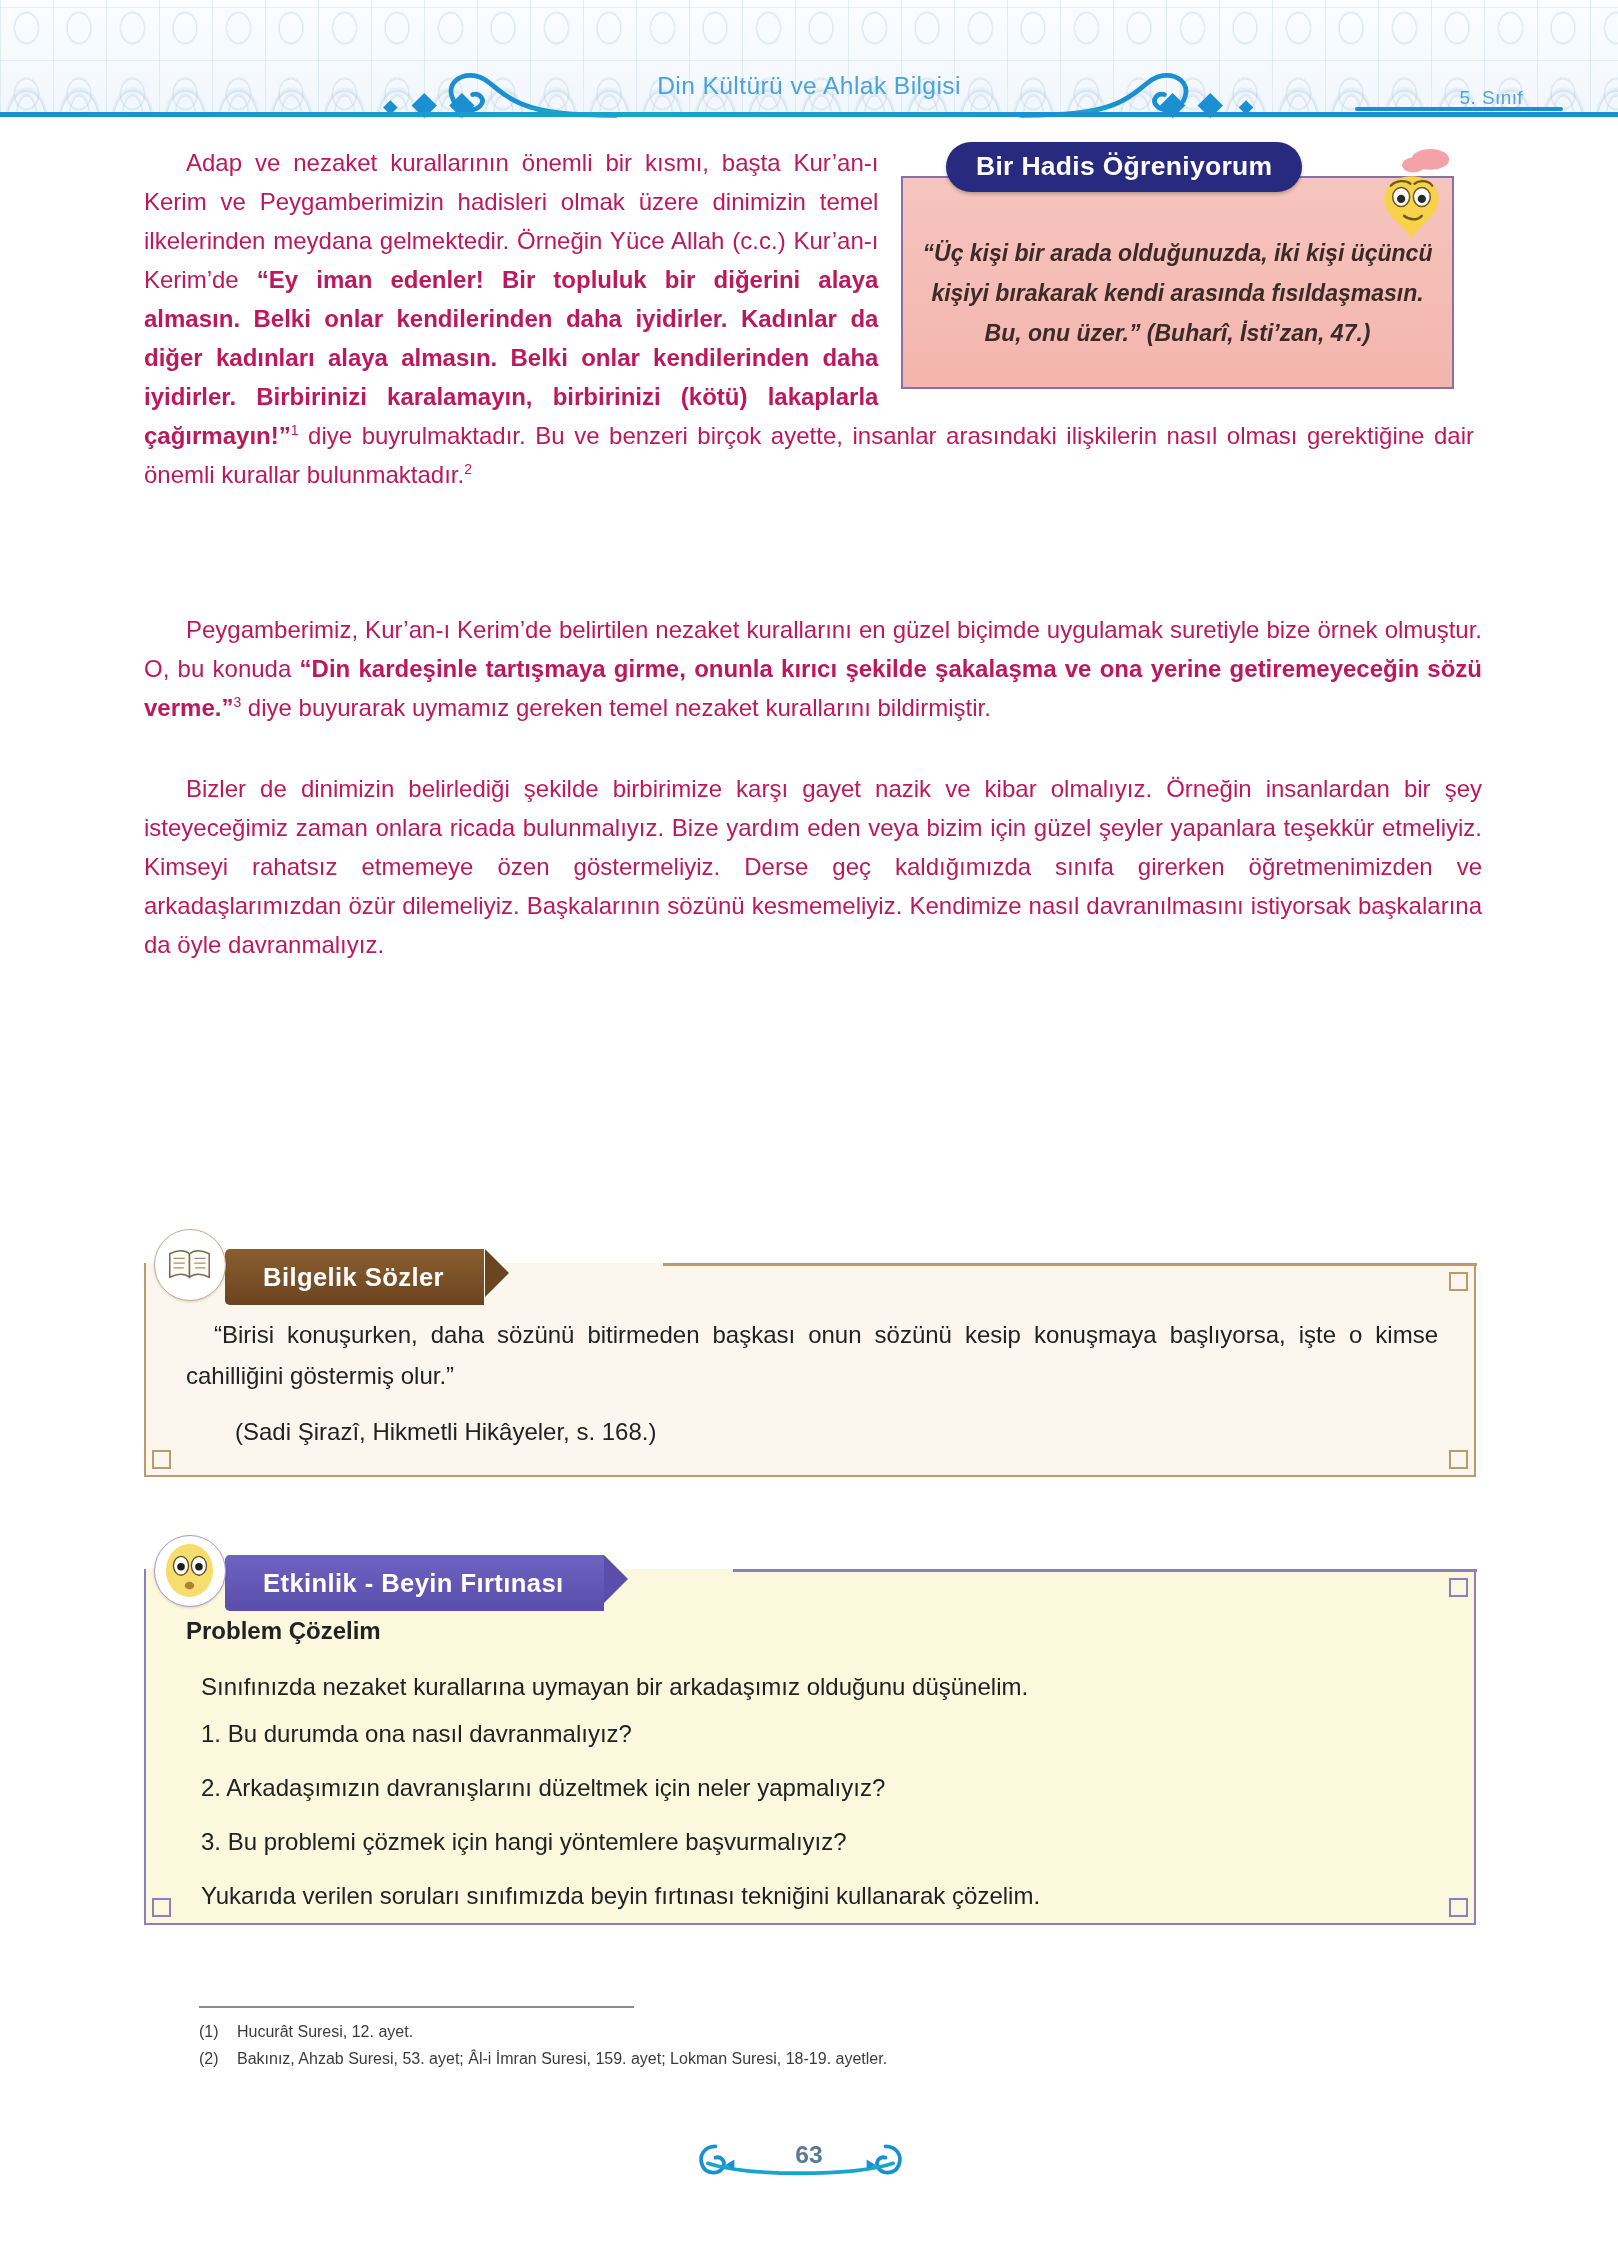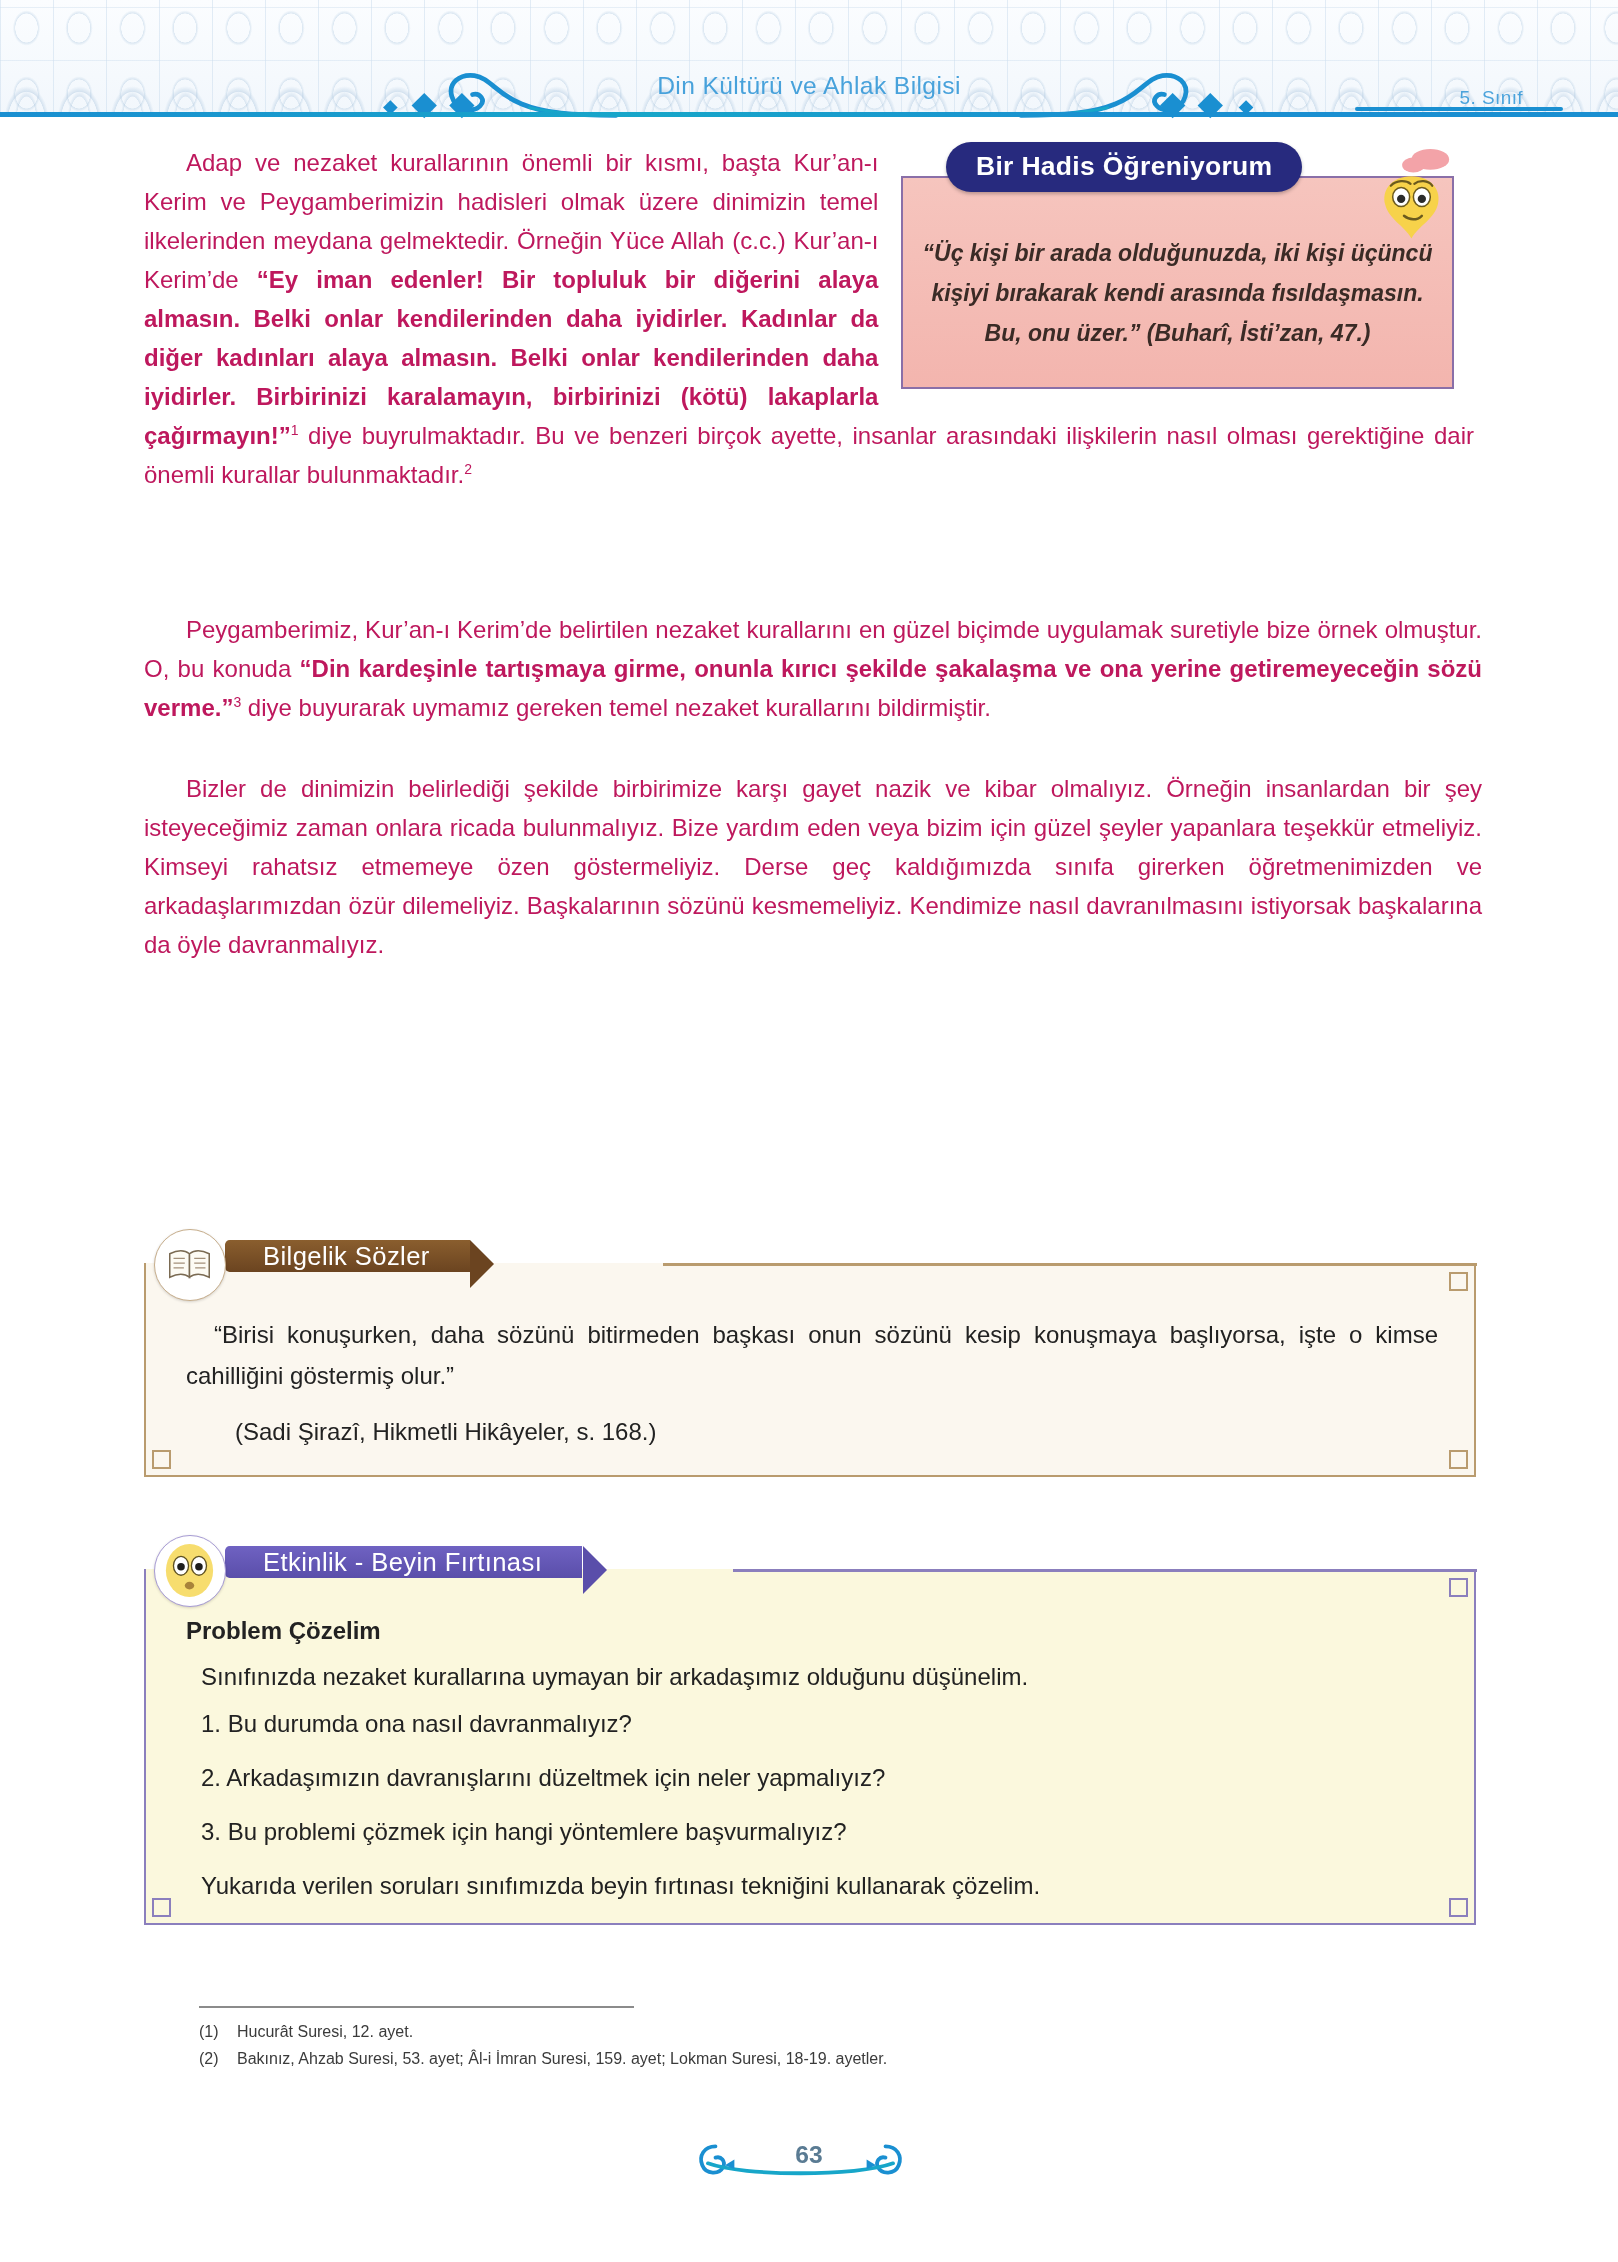--- a/index.html
+++ b/index.html
@@ -128,24 +128,24 @@
     background:#fbf7ef;
     box-sizing:border-box;
   }
   .panel-frame.violet{border-color:#8b7fbd;background:#fbf8dd;}
   .panel-topline{
     position:absolute;left:0;top:23px;height:2.8px;background:#b99b6e;
   }
   .panel-topline.violet{background:#8b7fbd;}
 
   .tag{
-    position:absolute;left:81px;top:0;height:32px;
+    position:absolute;left:81px;top:9px;height:56px;
     display:flex;align-items:center;
     padding:0 40px 0 38px;
-    color:#fff;font-size:25.6px;font-weight:normal;letter-spacing:0.4px;
+    color:#fff;font-size:25.6px;font-weight:bold;letter-spacing:0.4px;
     background:linear-gradient(#8a5e2e,#6b4420);
     border-radius:4.7px 0 0 4.7px;
     z-index:4;
     white-space:nowrap;
   }
   .tag.violet{background:linear-gradient(#6f62c2,#5a4eaa);}
   .tag::after{
     content:"";position:absolute;right:-24.6px;top:0;
     width:0;height:0;
     border-top:24px solid transparent;border-bottom:24px solid transparent;
@@ -167,21 +167,21 @@
   .corner.bl{left:7.6px;bottom:7.6px;}
   .corner.br{right:7.6px;bottom:7.6px;}
 
   .panel-body{
     position:absolute;left:42px;right:38px;top:74px;
     font-size:24px;line-height:41px;color:#222;
   }
   .quote-line{margin:0;text-indent:28px;text-align:justify;}
   .attr-line{margin:15px 0 0 0;text-indent:49px;}
 
-  .pb-title{font-weight:bold;font-size:24px;margin:0 0 5px 0;}
+  .pb-title{font-weight:bold;font-size:24px;margin:0 0 15px 0;}
   .pb-intro{margin:0 0 5.7px 0;padding-left:15px;}
   .pb-q{margin:0;padding-left:15px;}
   .pb-last{margin:0;padding-left:15px;}
 
   
   .fn-rule{position:absolute;left:199px;top:2006px;width:435px;height:1.9px;background:#8b8b8b;}
   .footnotes{
     position:absolute;left:199px;top:2018px;width:1230px;
     font-size:16px;line-height:27.4px;color:#3b3b3b;
   }

